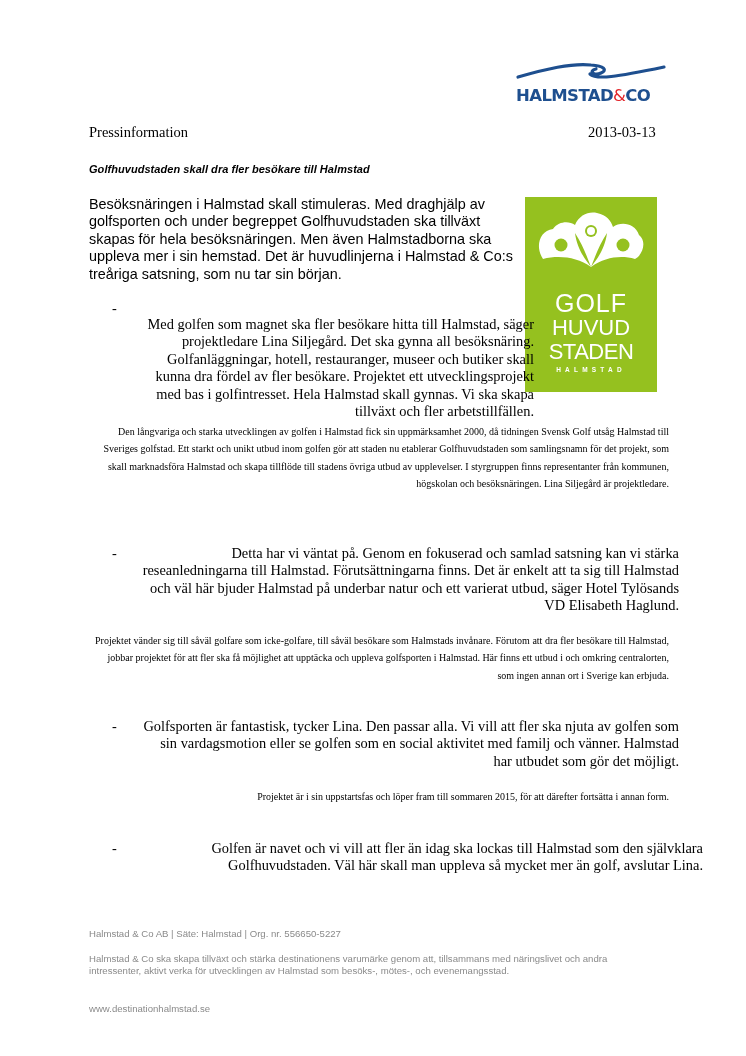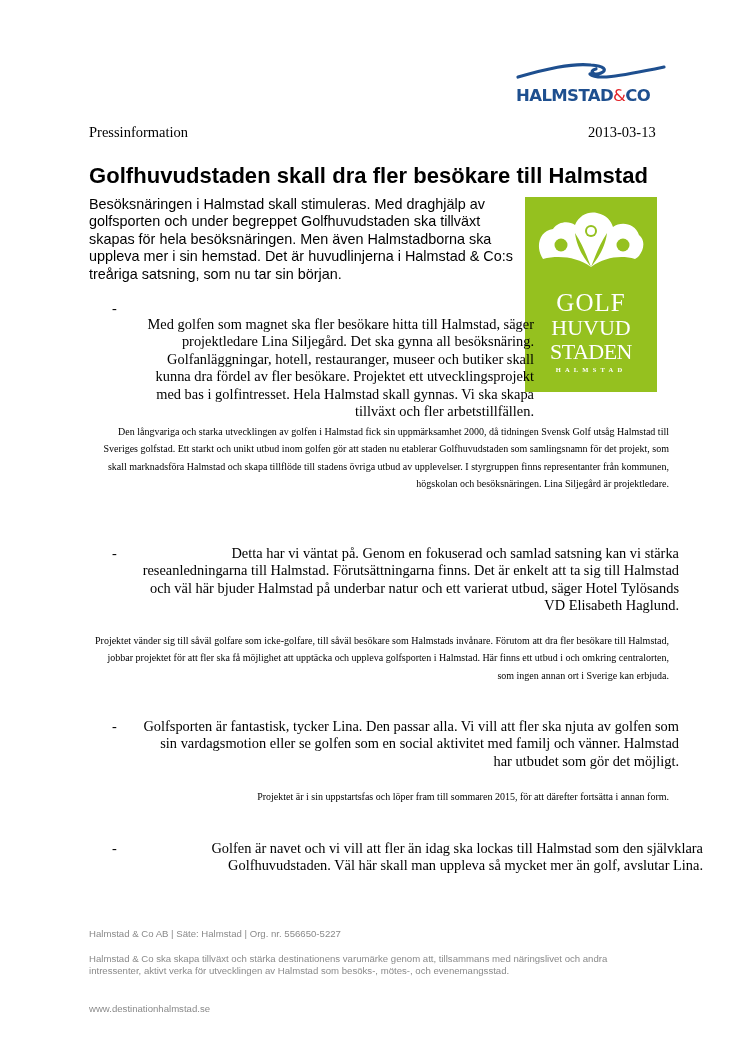--- a/index.html
+++ b/index.html
@@ -11,21 +11,21 @@
     .logo svg.wave { position: absolute; left: 4px; top: 0; width: 150px; height: 30px; }
     .logo .wordmark { position: absolute; left: 4px; top: 31px; font-family: "DejaVu Sans", sans-serif; font-weight: bold; font-size: 16.5px; letter-spacing: -0.6px; color: #1e4f8f; white-space: nowrap; }
     .logo .wordmark .amp { color: #e2262b; font-weight: normal; }
 
     .serif { font-family: "Liberation Serif", serif; color: #000; text-align: right; }
     .sans { font-family: "Liberation Sans", sans-serif; color: #000; }
 
     .meta-left { position: absolute; left: 89px; top: 124px; font-size: 14.5px; }
     .meta-right { position: absolute; left: 588px; top: 124px; font-size: 14.5px; }
 
-    .title { position: absolute; left: 89px; top: 163px; font-size: 22px; font-weight: bold; letter-spacing: 0.05px; }
+    .title { position: absolute; left: 89px; top: 163px; font-size: 11px; font-weight: bold; letter-spacing: 0.05px; font-style: italic; }
 
     .intro { position: absolute; left: 89px; top: 196px; width: 430px; font-size: 14.4px; line-height: 17.4px; }
 
     .quote { position: absolute; font-size: 14.4px; line-height: 17.4px; }
     .quote .dash { position: absolute; left: 0; top: 0; }
     .quote .qtext { position: absolute; left: 27px; top: 0; }
 
     .q1 { left: 112px; top: 300px; width: 420px; }
     .q1 .qtext { width: 395px; margin-top: 16px; }
 
@@ -36,21 +36,21 @@
     .p2 { top: 632px; }
     .q3 { left: 112px; top: 718px; width: 560px; }
     .q3 .qtext { width: 540px; }
     .p3 { top: 788px; }
     .q4 { left: 112px; top: 840px; width: 560px; }
     .q4 .qtext { width: 540px; margin-left: 24px; }
 
     
     .golf-box { position: absolute; left: 525px; top: 197px; width: 132px; height: 195px; background: #95c11f; }
     .golf-box svg { position: absolute; left: 0; top: 0; width: 132px; height: 195px; }
-    .golf-text { position: absolute; left: 0; width: 132px; text-align: center; color: #fff; font-family: Liberation Serif, serif; }
+    .golf-text { position: absolute; left: 0; width: 132px; text-align: center; color: #fff; font-family: Liberation Sans, sans-serif; }
     .golf-l1 { top: 93px; font-size: 25px; letter-spacing: 1px; line-height: 26px; }
     .golf-l2 { top: 119px; font-size: 22px; letter-spacing: 0px; line-height: 24px; }
     .golf-l3 { top: 143px; font-size: 22px; letter-spacing: -0.5px; line-height: 24px; }
     .golf-l4 { top: 169px; font-size: 6.5px; letter-spacing: 4.2px; line-height: 8px; font-weight: bold; }
 
     
     .footer { position: absolute; left: 89px; font-family: "Liberation Sans", sans-serif; color: #8a8a8a; font-size: 9.6px; line-height: 11.5px; }
     .f1 { top: 928px; text-align: center; }
     .f2 { top: 953px; width: 570px; }
     .f3 { top: 1003px; }

